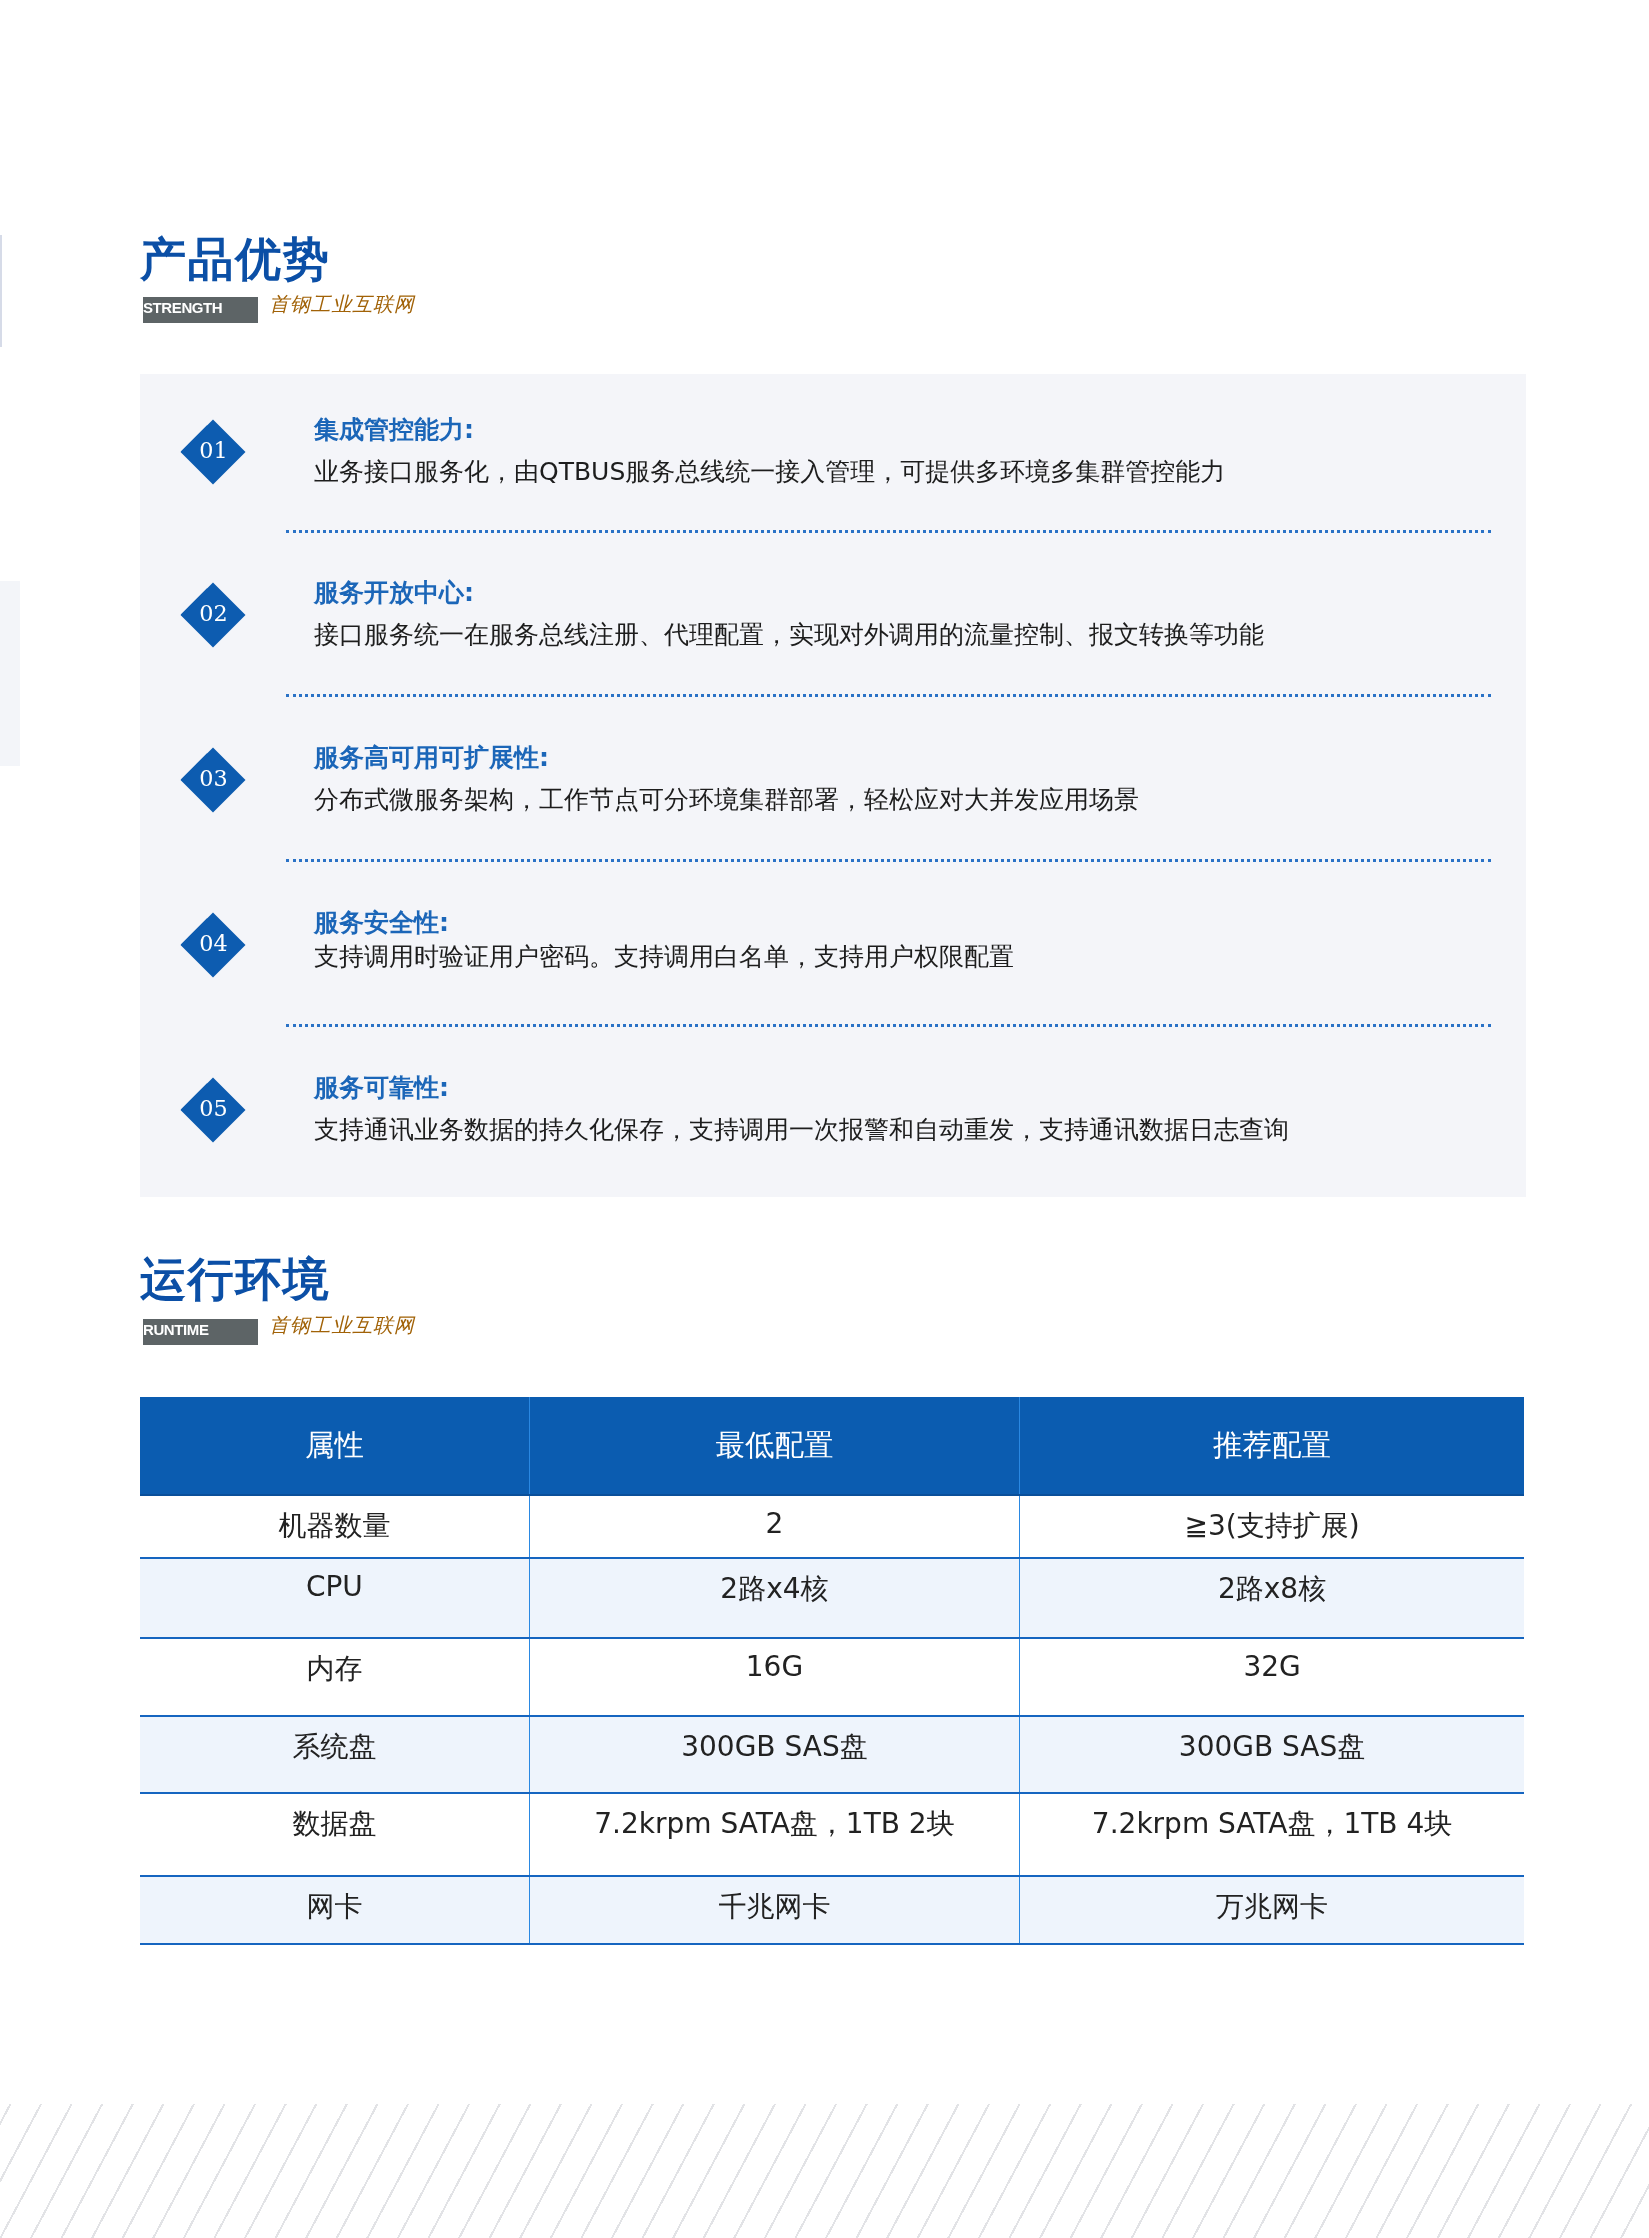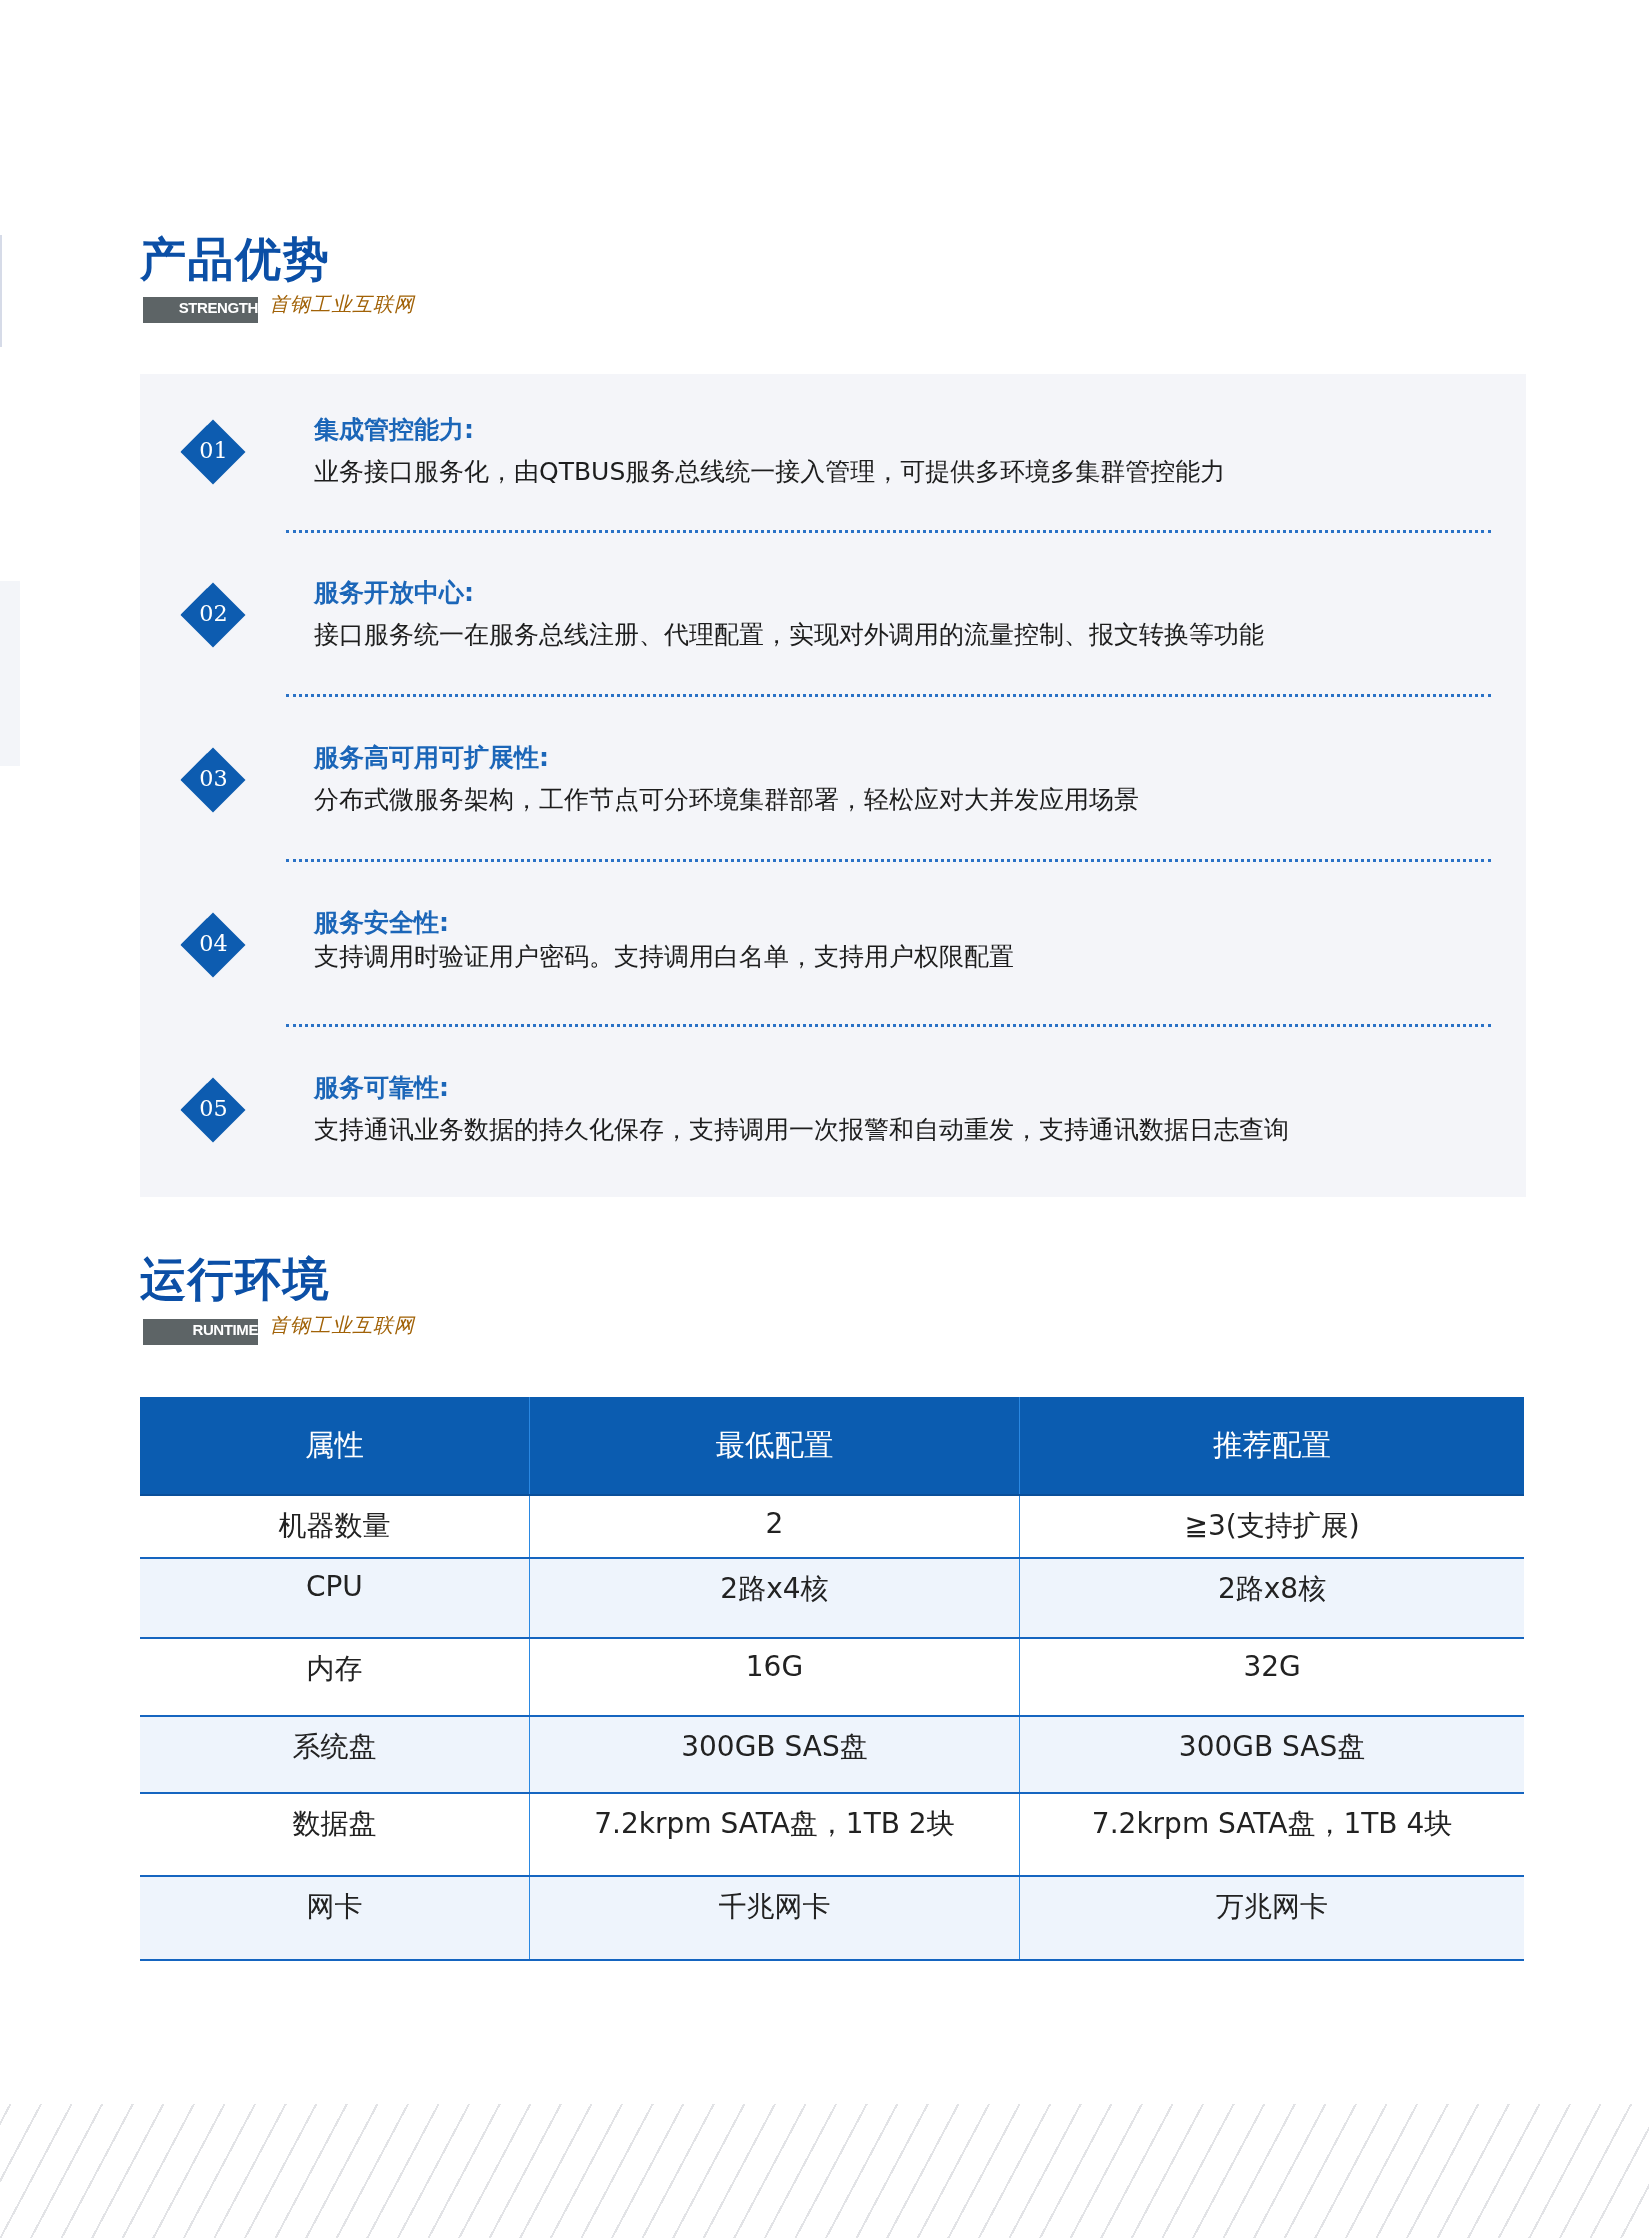--- a/index.html
+++ b/index.html
@@ -13,21 +13,21 @@
   .edge-line { left: 0; top: 235px; width: 2.4px; height: 112px; background: #d6dbe8; }
   .edge-box { left: 0; top: 581px; width: 20px; height: 185px; background: #f3f5f9; }
 
   .section-title {
     position: absolute; left: 140px; font-size: 46px; font-weight: bold;
     color: #0b4fa6; letter-spacing: 1.6px; line-height: 1; white-space: nowrap;
   }
   .badge {
     position: absolute; left: 143px; width: 115px; height: 26px;
     background: #5d6466; color: #ffffff; font-family: "Liberation Sans", sans-serif;
-    font-size: 15px; font-weight: bold; text-align: right; line-height: 22.3px;
+    font-size: 15px; font-weight: bold; text-align: left; line-height: 22.3px;
     letter-spacing: -0.4px;
   }
   .badge-sub {
     position: absolute; left: 269px; font-size: 20px; color: #a16207;
     line-height: 1; white-space: nowrap; letter-spacing: 0.8px; font-style: italic;
   }
 
   .adv-box {
     position: absolute; left: 140px; top: 374px; width: 1386px; height: 823px;
     background: #f4f5f9;
@@ -190,21 +190,21 @@
     <tr class="light" style="height:77px;">
       <td>系统盘</td>
       <td>300GB SAS盘</td>
       <td>300GB SAS盘</td>
     </tr>
     <tr class="white" style="height:83px;">
       <td>数据盘</td>
       <td>7.2krpm SATA盘，1TB 2块</td>
       <td>7.2krpm SATA盘，1TB 4块</td>
     </tr>
-    <tr class="light" style="height:84px;">
+    <tr class="light" style="height:68px;">
       <td>网卡</td>
       <td>千兆网卡</td>
       <td>万兆网卡</td>
     </tr>
   </tbody>
 </table>
 
 <div class="stripes"></div>
 
 

